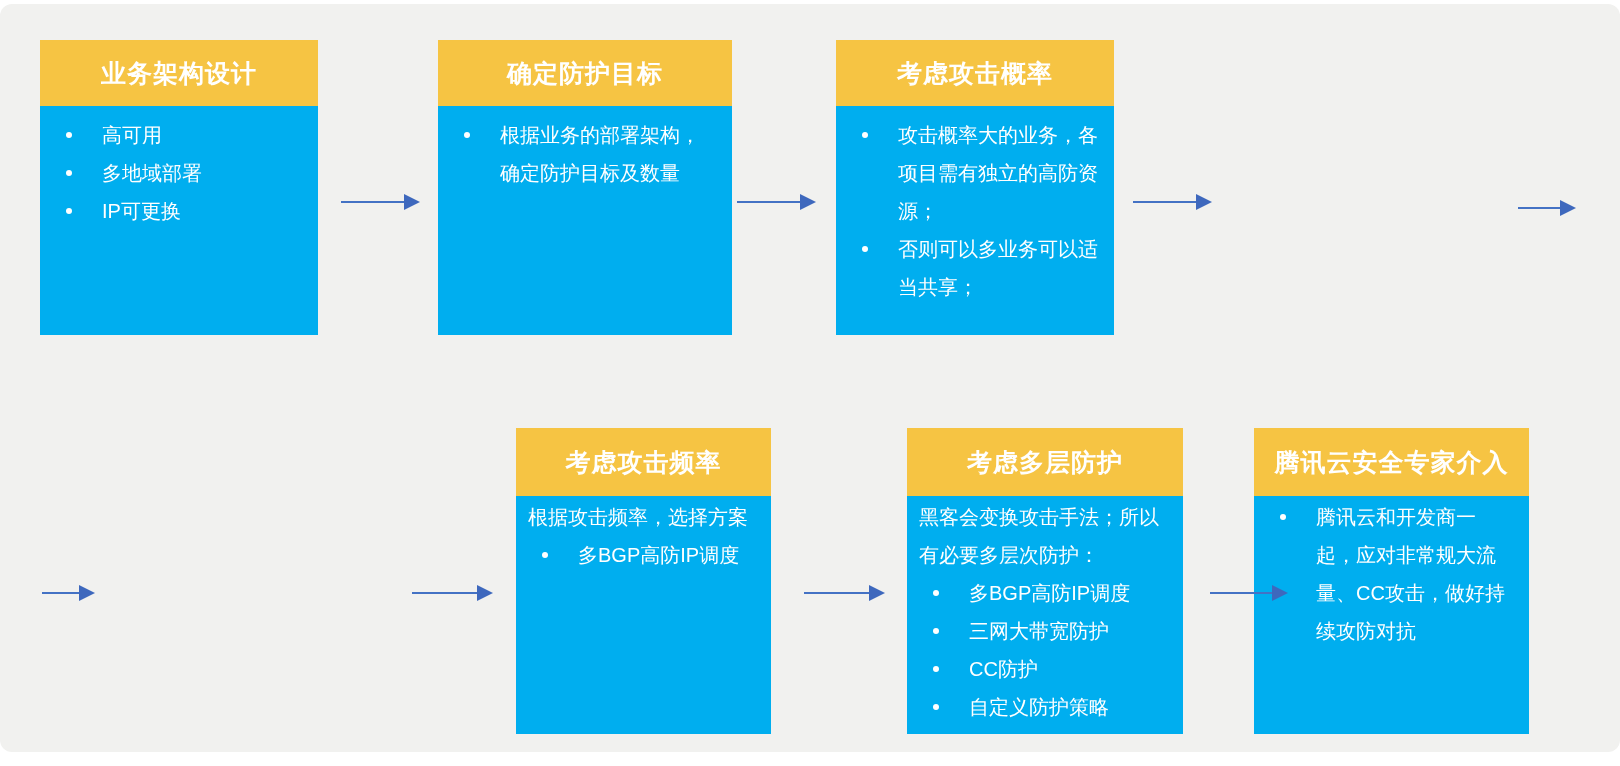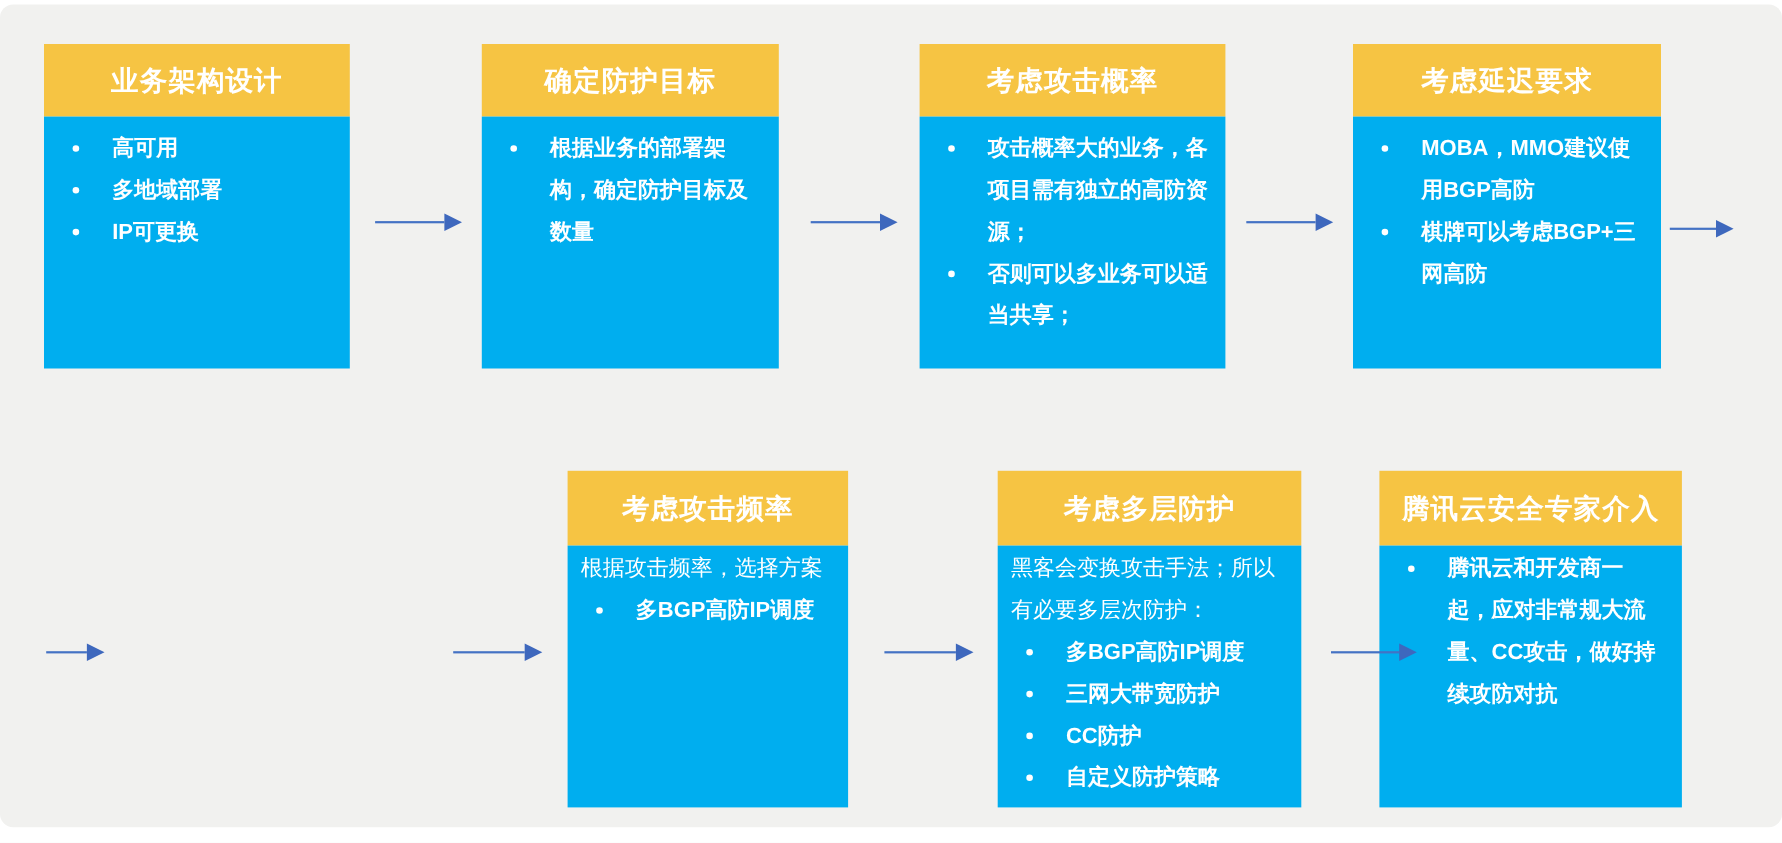--- a/index.html
+++ b/index.html
@@ -11,21 +11,21 @@
     background:#f6c443;color:#ffffff;font-weight:bold;font-size:25px;
     display:flex;align-items:center;justify-content:center;text-align:center;
     letter-spacing:1px;
   }
   .row1 .box-header{height:66px;}
   .row2 .box-header{height:68px;}
   .box-body{background:#00aeef;color:#ffffff;flex:1;font-size:20px;}
   .row1 .box-body{padding-top:10px;}
   .row2 .box-body{padding-top:2px;}
   .intro{margin:0;padding:0 12px;line-height:38px;}
-  ul.bullets{list-style:none;margin:0;padding:0;font-weight:bold;}
+  ul.bullets{list-style:none;margin:0;padding:0;}
   ul.bullets li{position:relative;padding:0 14px 0 62px;line-height:38px;}
   ul.bullets li::before{
     content:"";position:absolute;left:26px;top:16px;width:6px;height:6px;
     border-radius:50%;background:#ffffff;
   }
   .arrow{position:absolute;height:16px;display:flex;align-items:center;}
   .arrow::before{content:"";flex:1;height:2px;background:#4472c4;}
   .arrow::after{
     content:"";width:0;height:0;
     border-top:8px solid transparent;border-bottom:8px solid transparent;
@@ -42,48 +42,39 @@
       <div class="box-header">业务架构设计</div>
       <div class="box-body">
         <ul class="bullets">
           <li>高可用</li>
           <li>多地域部署</li>
           <li>IP可更换</li>
         </ul>
       </div>
     </div>
 
-    <div class="box row1" style="left:438px;top:36px;width:270px;height:295px">
+    <div class="box row1" style="left:438px;top:36px;width:294px;height:295px">
       <div class="box-header">确定防护目标</div>
       <div class="box-body">
         <ul class="bullets">
           <li>根据业务的部署架构，确定防护目标及数量</li>
         </ul>
       </div>
     </div>
 
     <div class="box row1" style="left:836px;top:36px;width:278px;height:295px">
       <div class="box-header">考虑攻击概率</div>
       <div class="box-body">
         <ul class="bullets">
           <li>攻击概率大的业务，各项目需有独立的高防资源；</li>
           <li>否则可以多业务可以适当共享；</li>
         </ul>
       </div>
     </div>
 
-    <div class="box row1" style="left:1230px;top:36px;width:280px;height:295px">
-      <div class="box-header">考虑延迟要求</div>
-      <div class="box-body">
-        <ul class="bullets">
-          <li>MOBA，MMO建议使用BGP高防</li>
-          <li>棋牌可以考虑BGP+三网高防</li>
-        </ul>
-      </div>
-    </div>
 
     <div class="arrow" style="left:341px;top:190px;width:79px"></div>
     <div class="arrow" style="left:737px;top:190px;width:79px"></div>
     <div class="arrow" style="left:1133px;top:190px;width:79px"></div>
     <div class="arrow" style="left:1518px;top:196px;width:58px"></div>
 
 
     <div class="box row2" style="left:516px;top:424px;width:255px;height:306px">
       <div class="box-header">考虑攻击频率</div>
       <div class="box-body">

